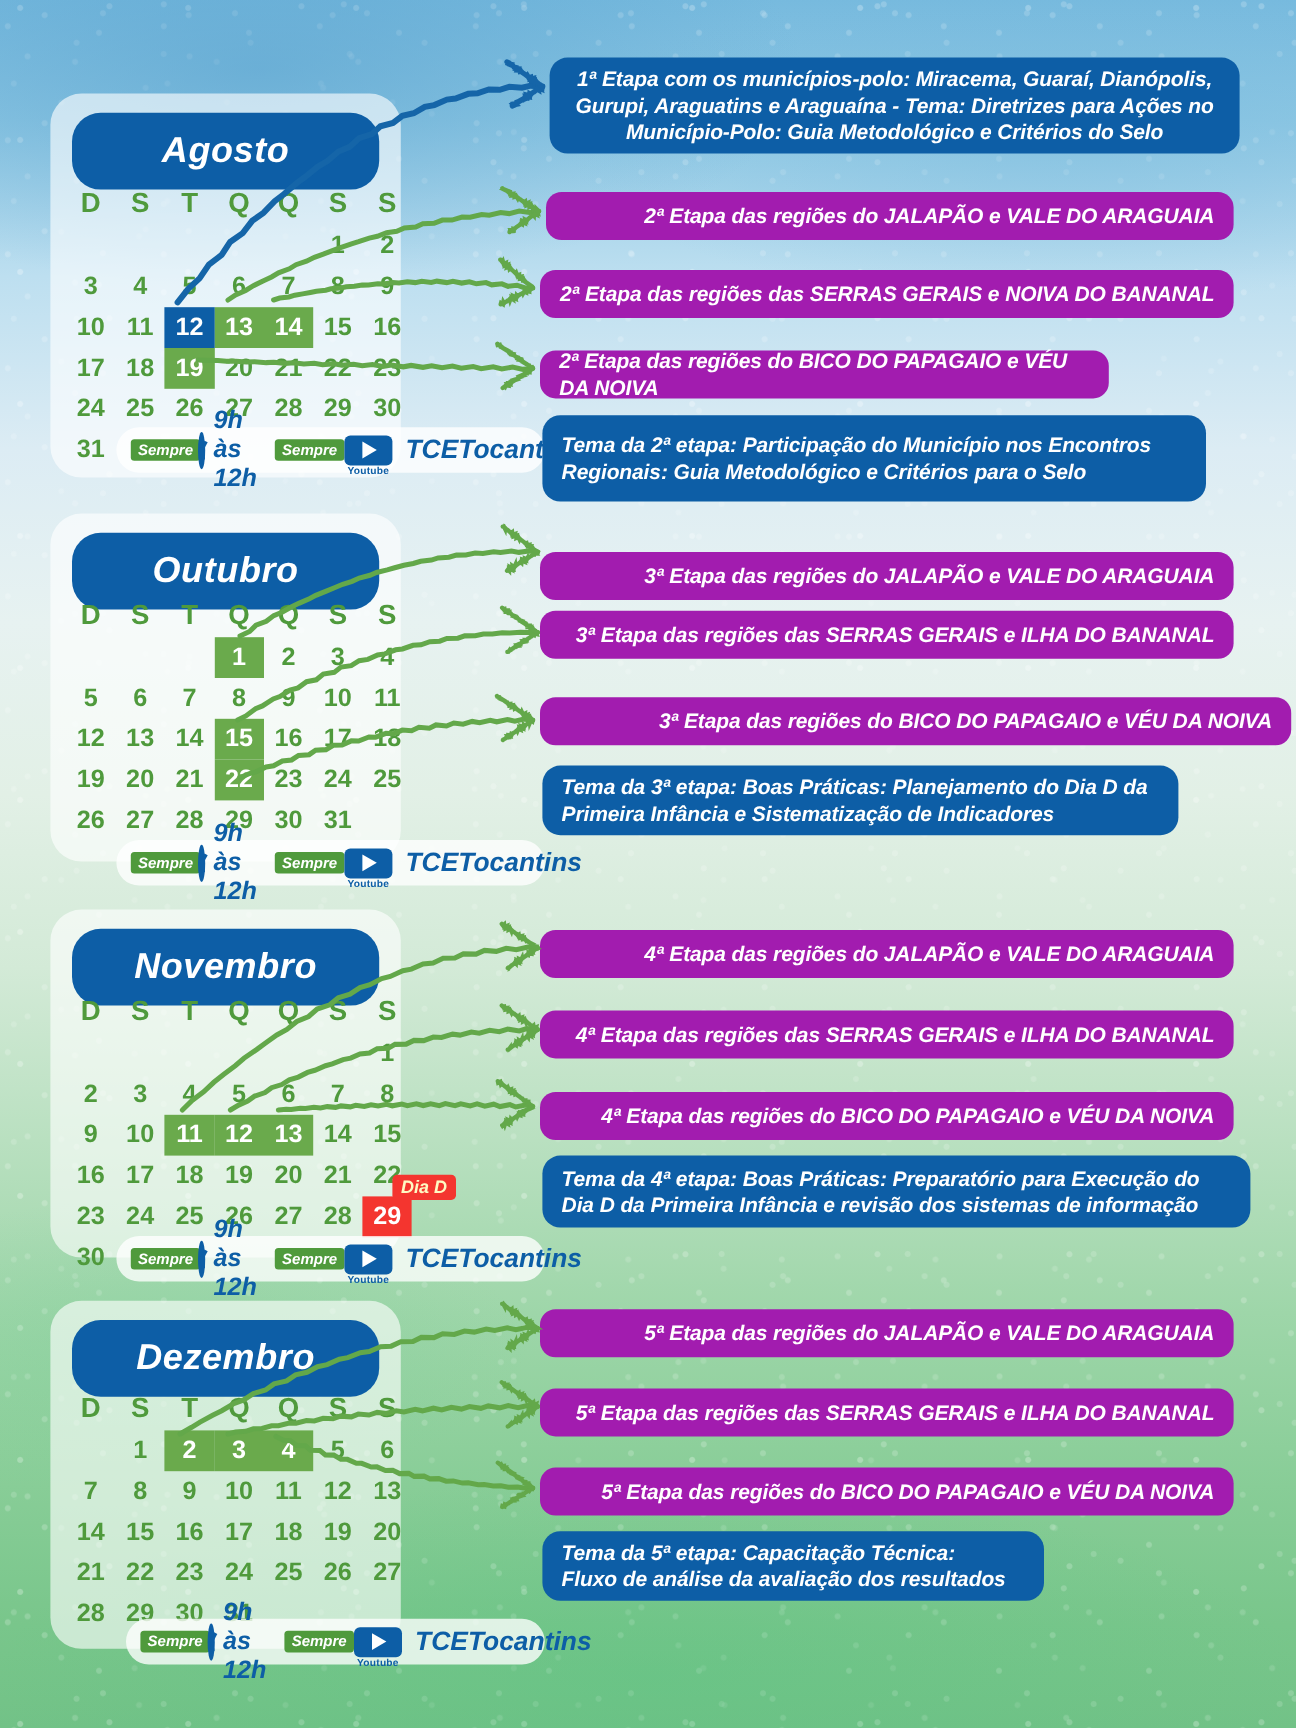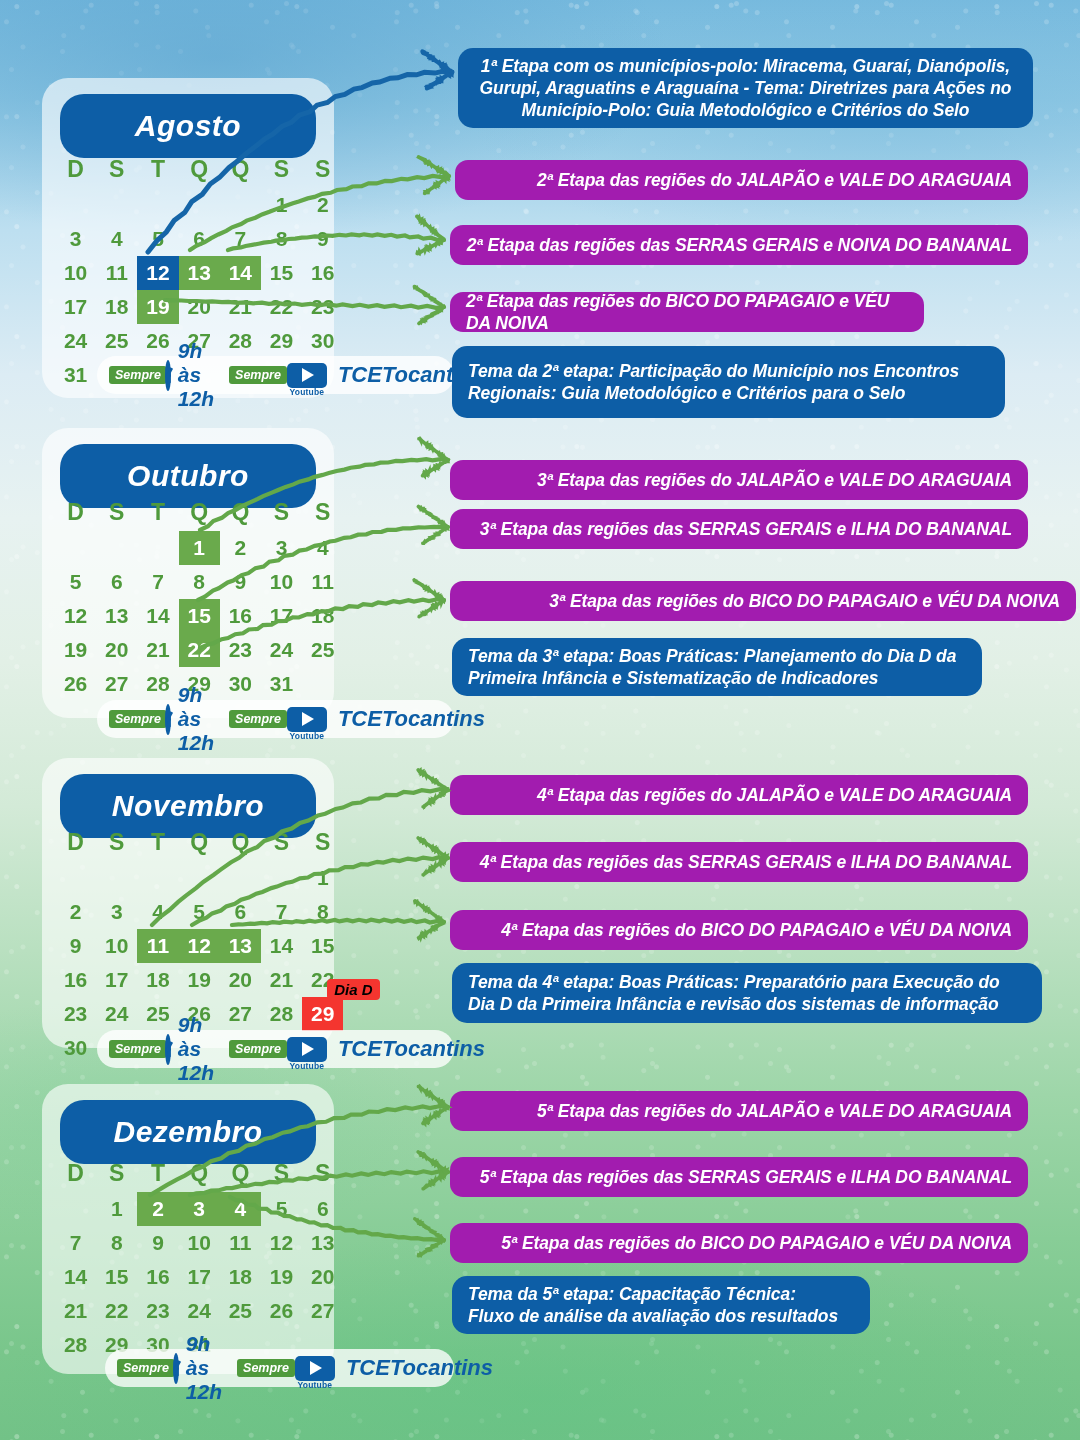--- a/index.html
+++ b/index.html
@@ -87,21 +87,21 @@
   .yt b{display:block;width:0;height:0;border-left:12px solid #fff;
         border-top:7px solid transparent;border-bottom:7px solid transparent;
         margin-left:3px;}
   .ytlabel{position:absolute;top:24px;font-size:8.5px;font-weight:bold;color:#0d5ea6;
         letter-spacing:.2px;}
   .brand{color:#0d5ea6;font-size:22px;font-weight:bold;font-style:italic;margin-left:4px;}
 
   
   .diad-day{position:absolute;background:#f4352f;color:#fff;display:flex;
         align-items:center;justify-content:center;font-size:21px;font-weight:bold;}
-  .diad-tag{position:absolute;background:#f4352f;color:#000000;font-size:15px;
+  .diad-tag{position:absolute;background:#f4352f;color:#fef9c3;font-size:15px;
         font-weight:bold;font-style:italic;padding:2px 7px;border-radius:4px;
         white-space:nowrap;}
 
   
   .nbox{position:absolute;border-radius:13px;display:flex;align-items:center;
         padding:0 16px;box-sizing:border-box;}
   .nbox.green{background:#a21caf;justify-content:flex-end;}
   .nbox.blue{background:#0d5ea6;border-radius:15px;}
   .nbox p{margin:0;color:#fff;font-size:17.5px;font-weight:bold;font-style:italic;
         line-height:1.26;letter-spacing:-.1px;}

